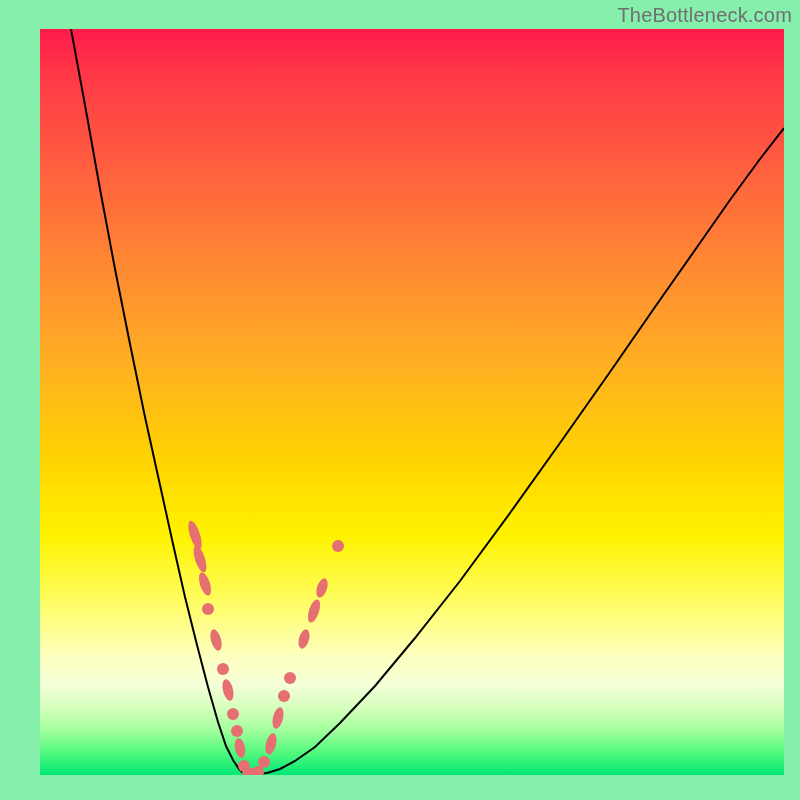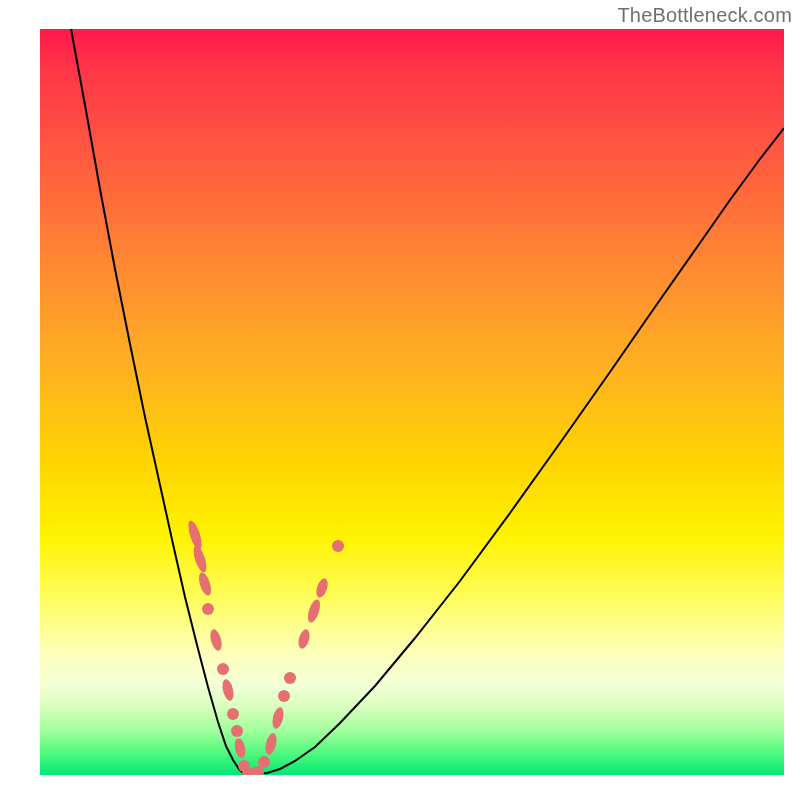--- a/index.html
+++ b/index.html
@@ -8,21 +8,21 @@
     width: 800px;
     height: 800px;
     background: #000;
     overflow: hidden;
     font-family: Arial, Helvetica, sans-serif;
   }
   .frame {
     position: absolute;
     left: 0; top: 0;
     width: 800px; height: 800px;
-    background: #ffffff;
+    background: #86efac;
   }
   .watermark {
     position: absolute;
     top: 4px;
     right: 8px;
     color: #6f6f6f;
     font-size: 20px;
     font-weight: 400;
     letter-spacing: 0.2px;
     z-index: 10;

